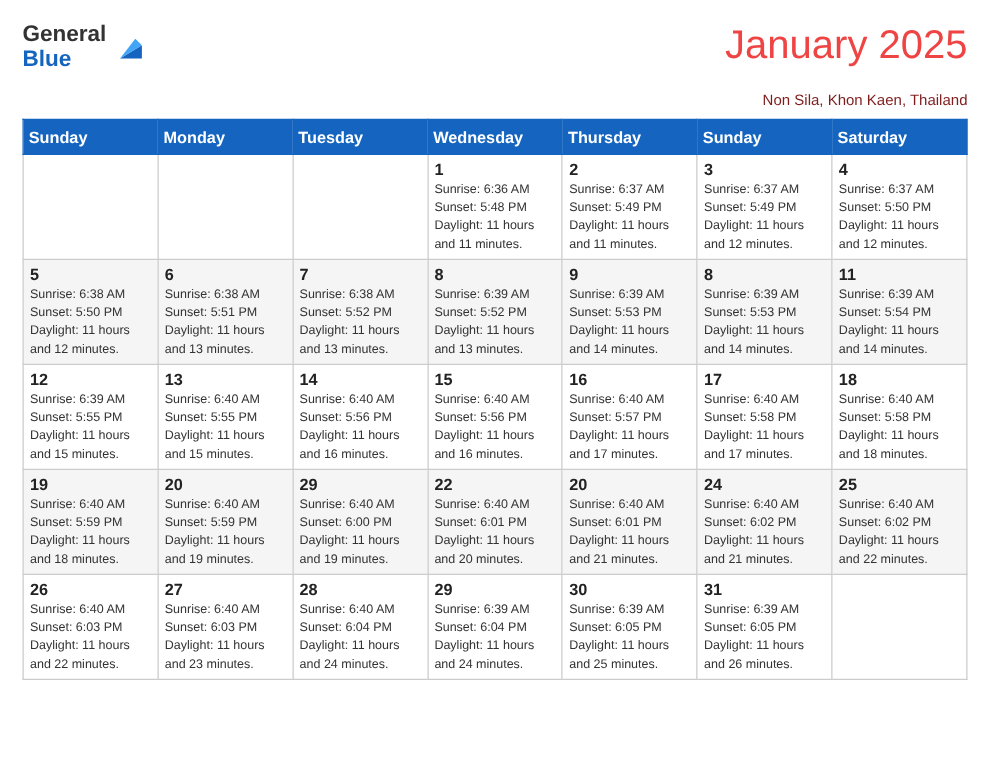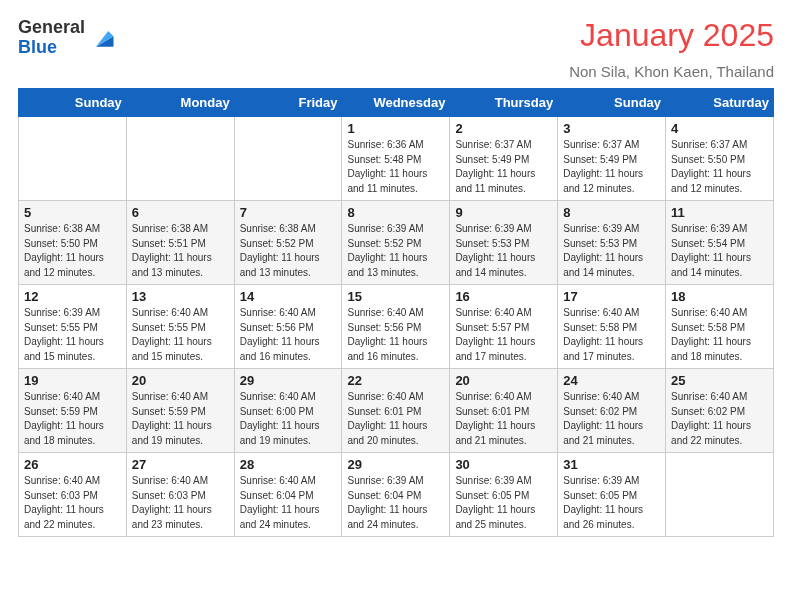--- a/index.html
+++ b/index.html
@@ -42,36 +42,36 @@
     .title-block {
       text-align: right;
     }
     .month-title {
       font-size: 32px;
       font-weight: normal;
       color: #ef4444;
       line-height: 1.1;
     }
     .location-title {
-      font-size: 15px;
-      color: #737373;
-      margin-top: 10px;
+      font-size: 12px;
+      color: #7f1d1d;
+      margin-top: 20px;
     }
     .calendar {
       width: 100%;
       border-collapse: collapse;
       margin-top: 4px;
     }
     .calendar th {
       background: #1565c0;
       color: #fff;
       font-size: 13px;
       font-weight: bold;
       padding: 6px 4px;
-      text-align: right;
+      text-align: left;
       border: 1px solid #1565c0;
     }
     .calendar td {
       border: 1px solid #ccc;
       vertical-align: top;
       padding: 4px 5px;
       width: 108px;
       min-height: 70px;
       background: #fff;
     }
@@ -120,21 +120,21 @@
       <div class="location-title">Non Sila, Khon Kaen, Thailand</div>
     </div>
   </div>
 
   <table class="calendar">
     <thead>
       <tr>
 
       <th>Sunday</th>
           <th>Monday</th>
-          <th>Friday</th>
+          <th>Tuesday</th>
           <th>Wednesday</th>
           <th>Thursday</th>
           <th>Sunday</th>
           <th>Saturday</th>
         </tr>
     </thead>
     <tbody id="calendar-body">
 
     <tr>
           <td class="empty-cell"></td>

